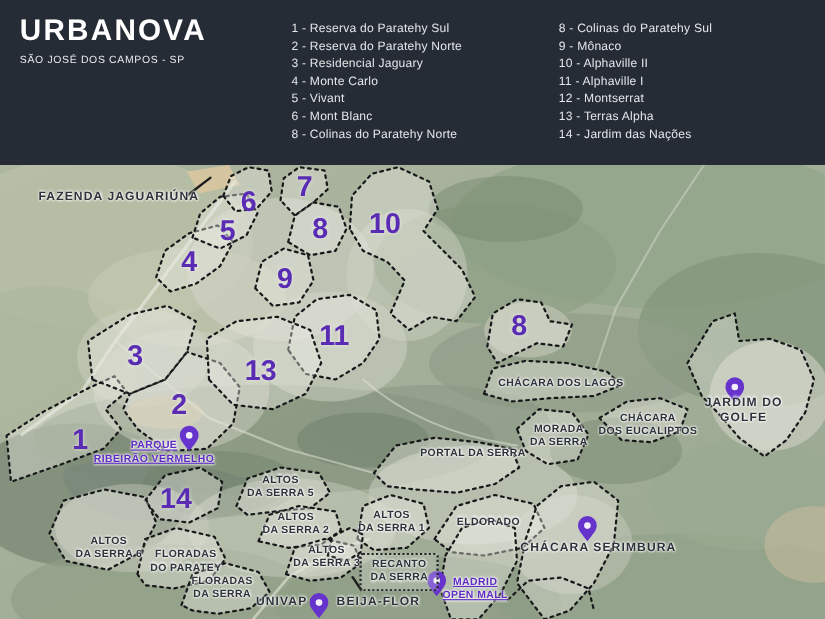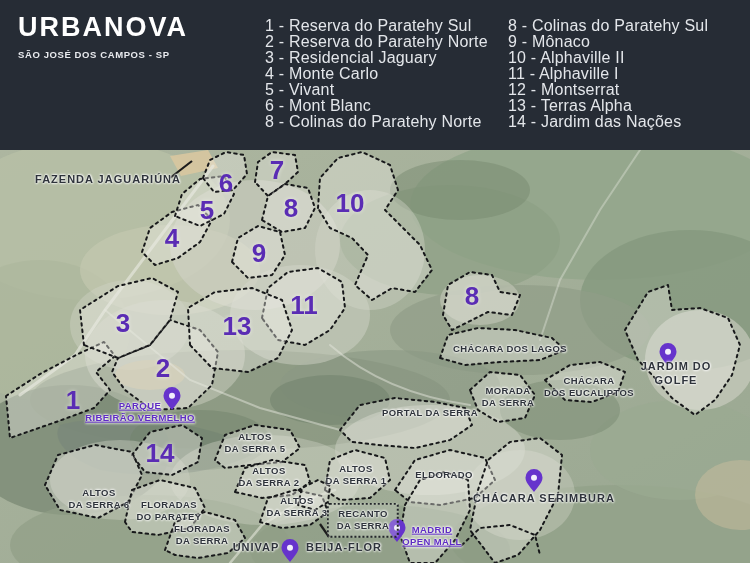--- a/index.html
+++ b/index.html
@@ -3,25 +3,25 @@
 <meta charset="utf-8">
 <style>
   * { margin:0; padding:0; box-sizing:border-box; }
   body { font-family:"Liberation Sans", sans-serif; background:#111; }
   .stage { position:relative; width:750px; height:563px; overflow:hidden; background:#22c55e; }
 
   
   .hdr { position:absolute; left:0; top:0; width:750px; height:150px; background:#262c35; z-index:5; }
   .title-block { position:absolute; left:18px; top:12px; }
   .title { color:#fff; font-size:27px; font-weight:bold; letter-spacing:2px; }
-  .subtitle { color:#e8eaee; font-size:9.5px; font-weight:bold; letter-spacing:.6px; margin-top:6px; }
+  .subtitle { color:#e8eaee; font-size:9.5px; font-weight:normal; letter-spacing:.6px; margin-top:6px; }
   .legend { position:absolute; top:18px; list-style:none; }
   .legend.c1 { left:265px; }
   .legend.c2 { left:508px; }
-  .legend li { color:#e3e6ea; font-size:16px; line-height:16px; letter-spacing:.2px; white-space:nowrap; }
+  .legend li { color:#e3e6ea; font-size:11px; line-height:16px; letter-spacing:.2px; white-space:nowrap; }
 
   
   .map { position:absolute; left:0; top:150px; width:750px; height:413px; }
   .map svg { position:absolute; left:0; top:0; }
 
   .mnum { position:absolute; transform:translate(-50%,-50%); color:#5a2cb4; font-size:26px; font-weight:bold;
           text-shadow:0 0 4px rgba(255,255,255,.55); z-index:3; }
   .mlabel { position:absolute; transform:translate(-50%,-50%); color:#2e333b; font-size:9.5px; font-weight:bold;
             letter-spacing:.4px; text-align:center; line-height:1.3; white-space:pre-line; z-index:3;
             text-shadow:0 1px 2px rgba(255,255,255,.8), 0 -1px 2px rgba(255,255,255,.8), 1px 0 2px rgba(255,255,255,.8); }
@@ -171,21 +171,21 @@
     <div class="mnum" style="left:123px;top:173px">3</div>
     <div class="mnum" style="left:172px;top:88px">4</div>
     <div class="mnum" style="left:207px;top:60px">5</div>
     <div class="mnum" style="left:226px;top:33px">6</div>
     <div class="mnum" style="left:277px;top:20px">7</div>
     <div class="mnum" style="left:291px;top:58px">8</div>
     <div class="mnum" style="left:259px;top:103px">9</div>
     <div class="mnum" style="left:350px;top:53px">10</div>
     <div class="mnum" style="left:304px;top:155px">11</div>
     <div class="mnum" style="left:472px;top:146px">8</div>
-    <div class="mnum" style="left:237px;top:176px">13</div>
+    <div class="mnum" style="left:237px;top:187px">13</div>
     <div class="mnum" style="left:160px;top:303px">14</div>
 
     <div class="mlabel big" style="left:108px;top:29px">FAZENDA JAGUARIÚNA</div>
     <div class="mlabel" style="left:510px;top:199px">CHÁCARA DOS LAGOS</div>
     <div class="mlabel big" style="left:676px;top:223px">JARDIM DO GOLFE</div>
     <div class="mlabel" style="left:508px;top:247px">MORADA
 DA SERRA</div>
     <div class="mlabel" style="left:589px;top:237px">CHÁCARA
 DOS EUCALIPTOS</div>
     <div class="mlabel" style="left:430px;top:263px">PORTAL DA SERRA</div>

